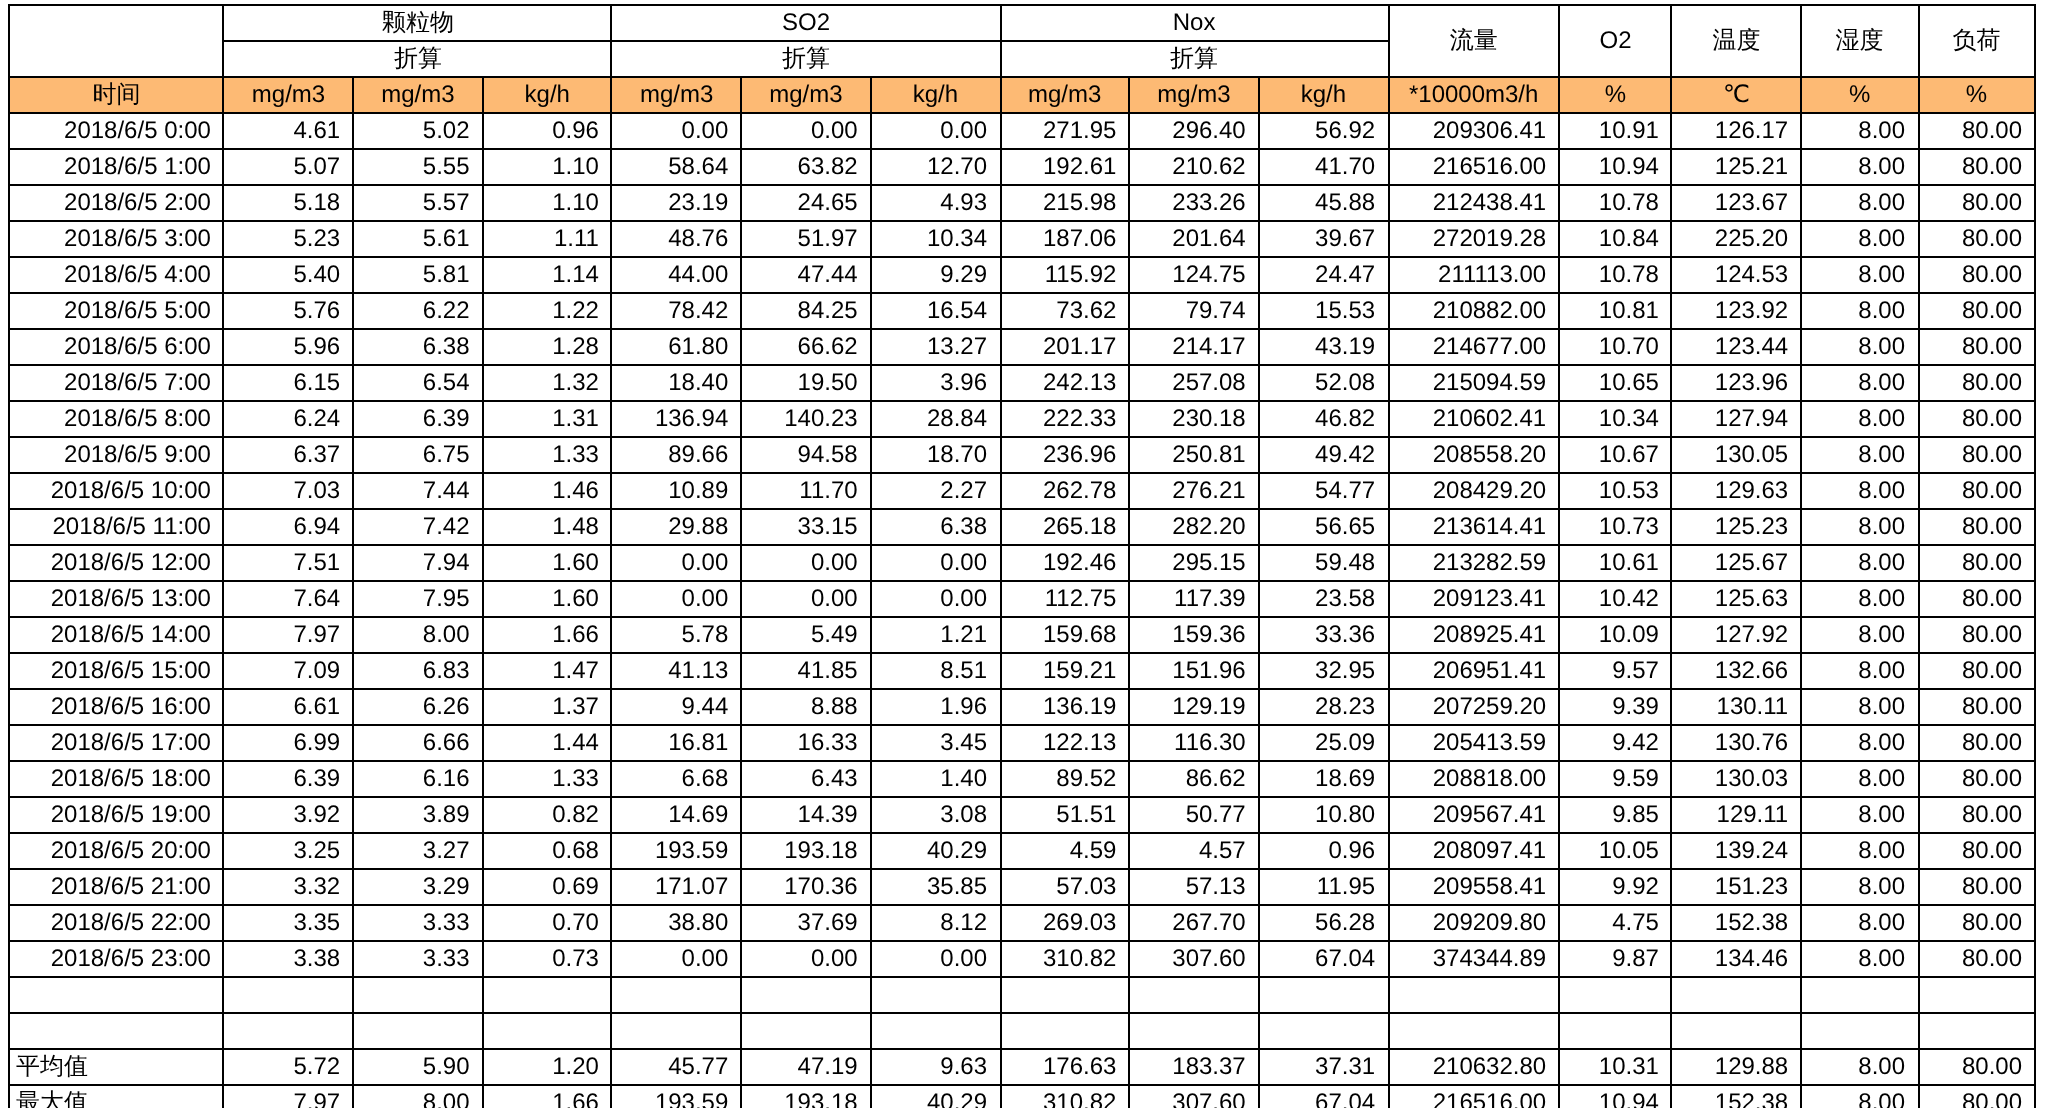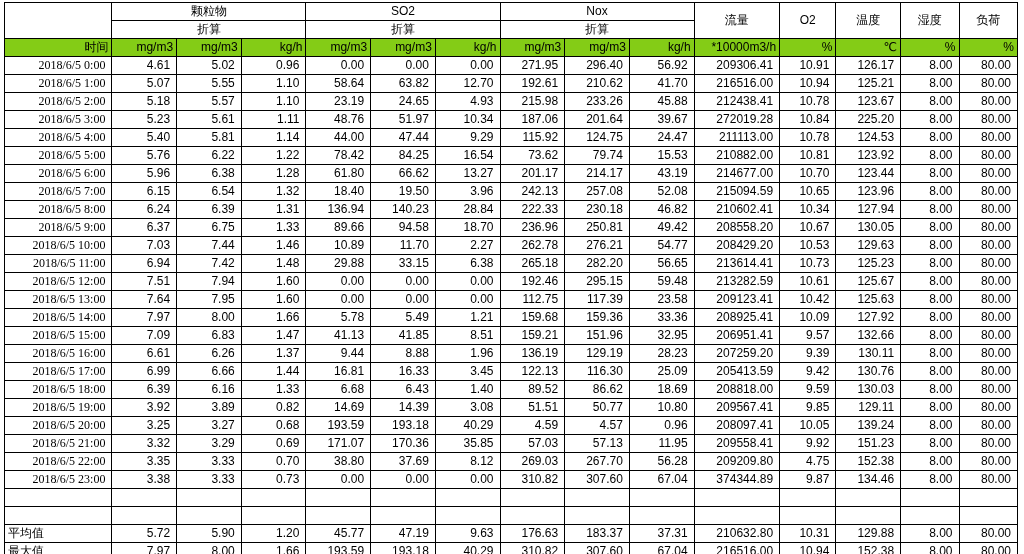--- a/index.html
+++ b/index.html
@@ -25,25 +25,25 @@
     padding:0 3px;
     height:17px;
     line-height:17px;
     font-weight:normal;
     font-size:12px;
     text-align:center;
     white-space:nowrap;
     overflow:hidden;
   }
   .grp{font-size:12px;}
-  .unit-row td{background:#84cc16;text-align:right;}
+  .unit-row td{background:#fdba74;}
   .time-head{background:#ddf5dd;}
   td.num{text-align:right;padding-right:6px;}
   td.lbl{text-align:left;}
-  td.time{text-align:right;padding-right:6px;font-family:Liberation Serif, serif;}
+  td.time{text-align:right;padding-right:6px;}
   .blank-row td{height:17px;border-left:1px solid #000;border-right:1px solid #000;}
   col.c0{width:103px;}
   col.cn{width:62px;}
   col.cflow{width:82px;}
   col.co2{width:54px;}
   col.ct{width:62px;}
   col.ch{width:56px;}
   col.cl{width:56px;}
 </style>
 </head>

